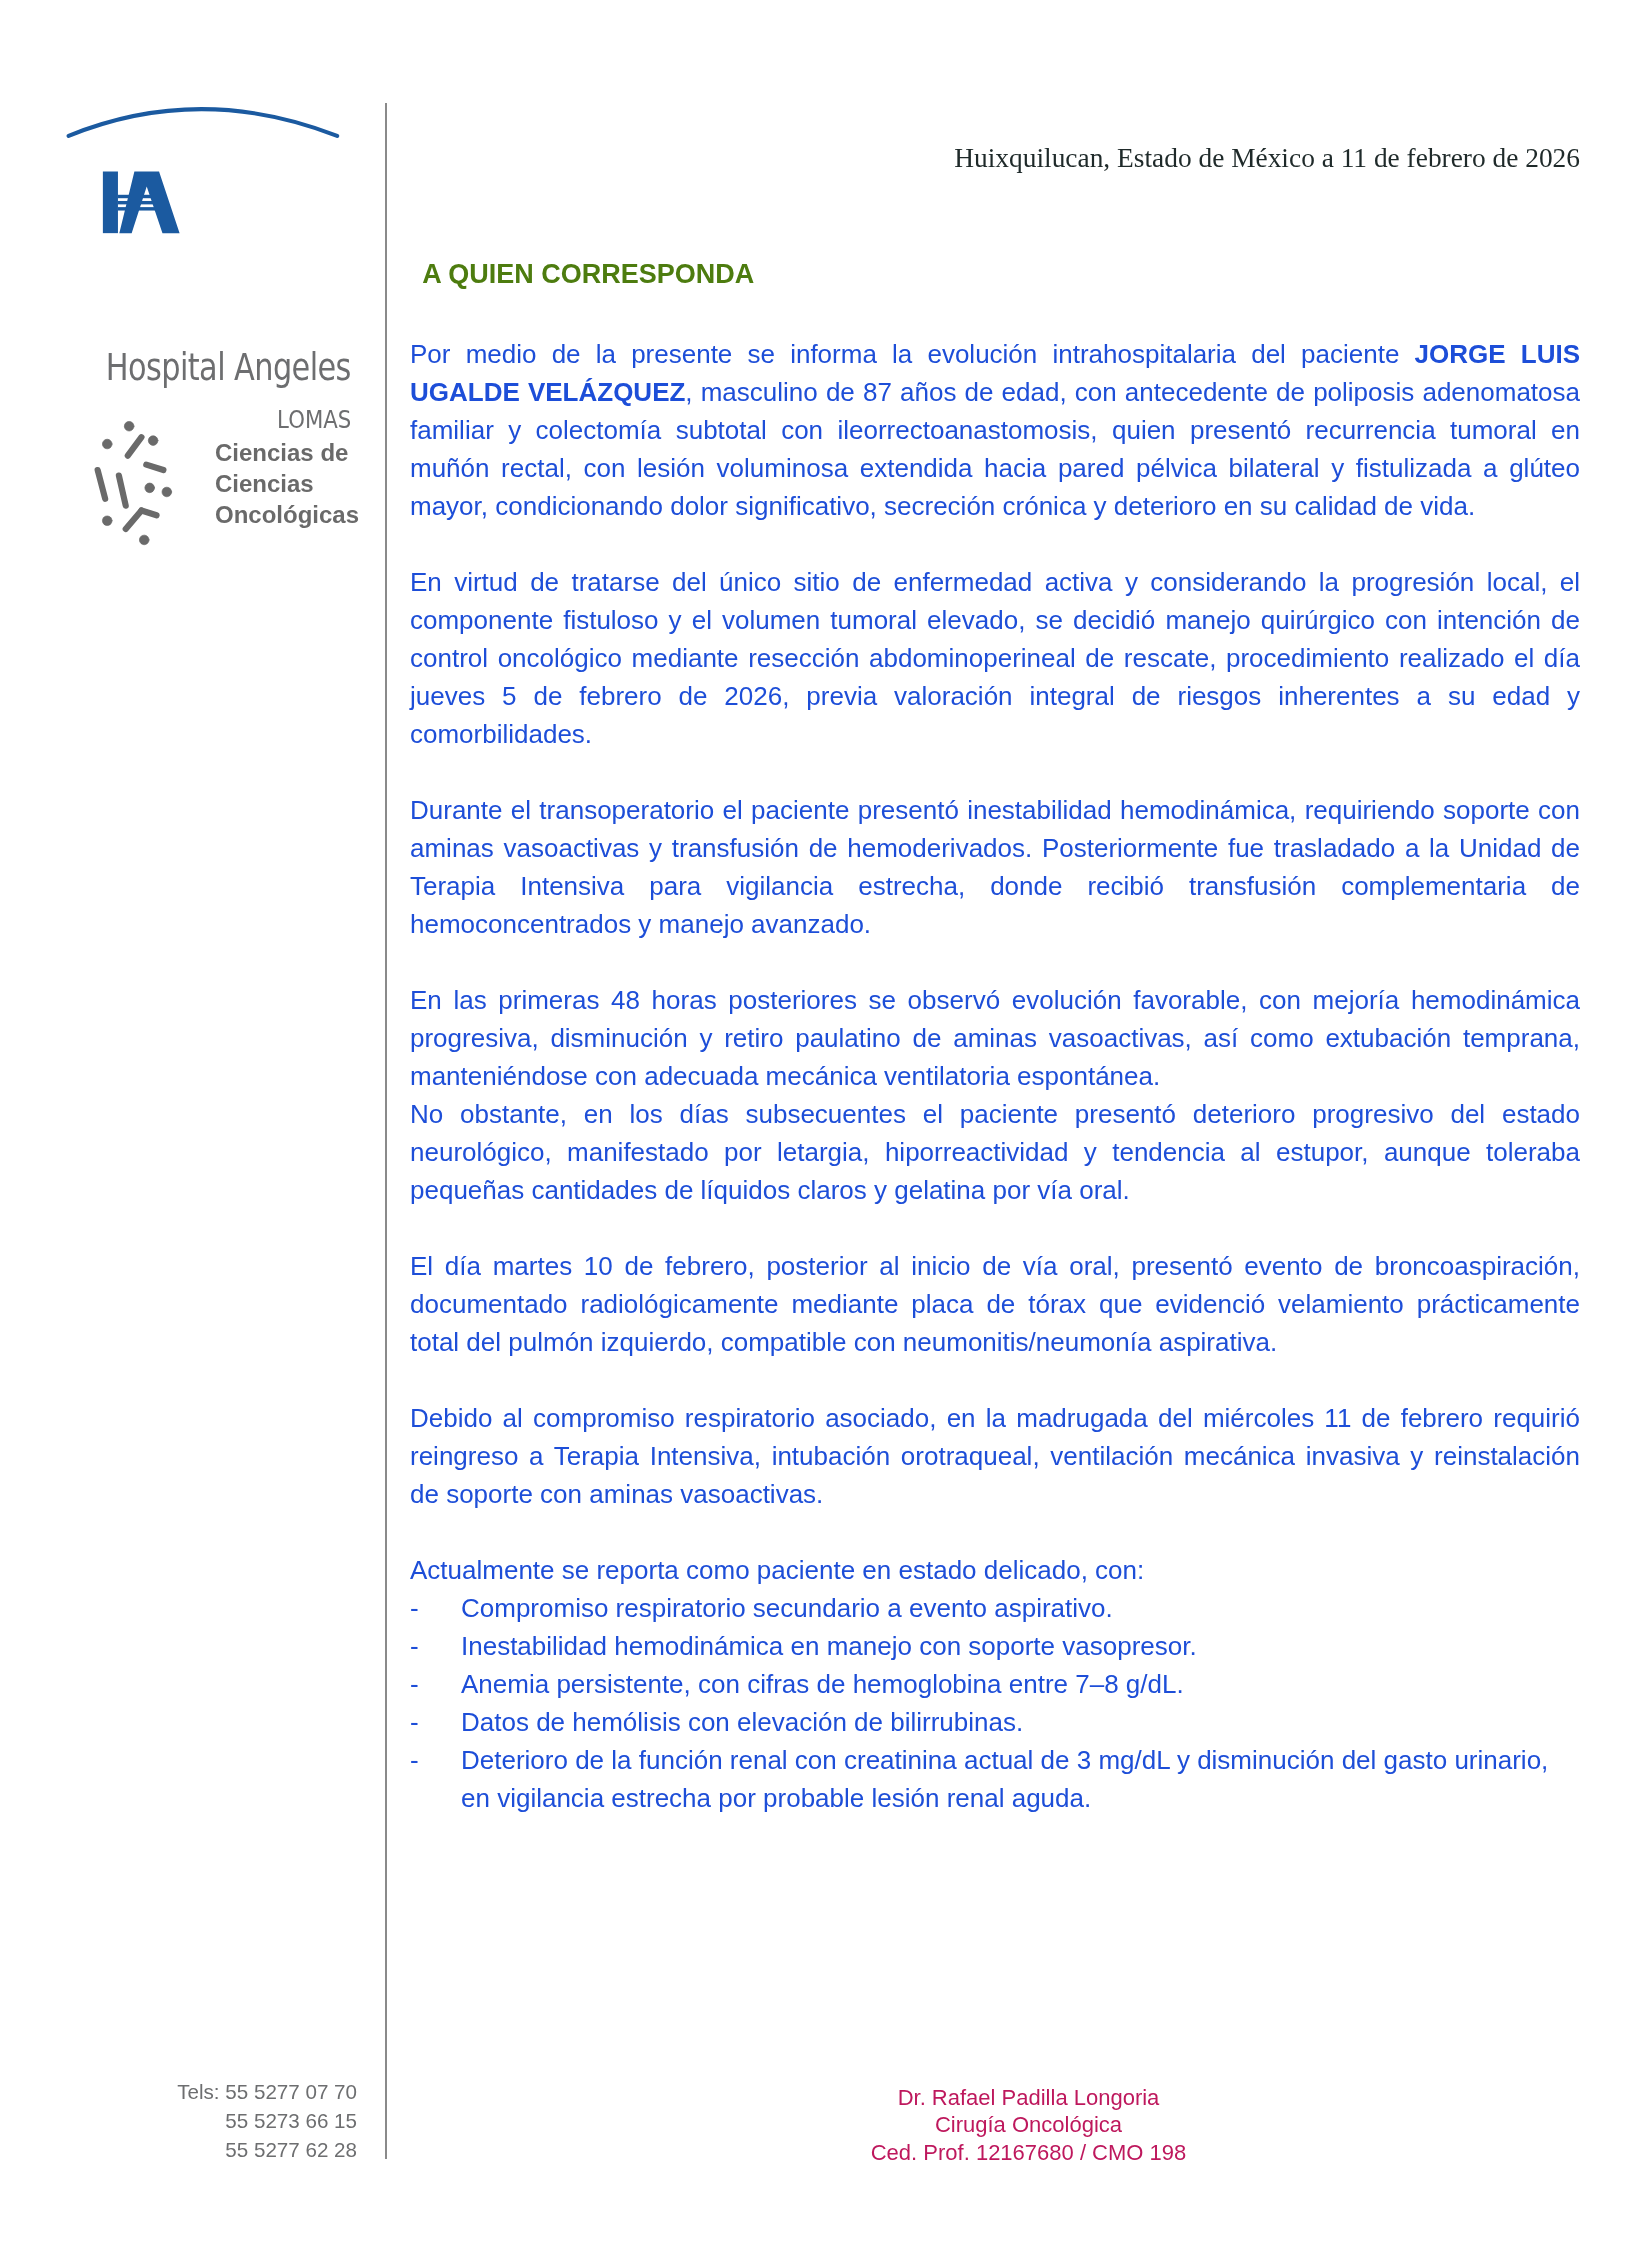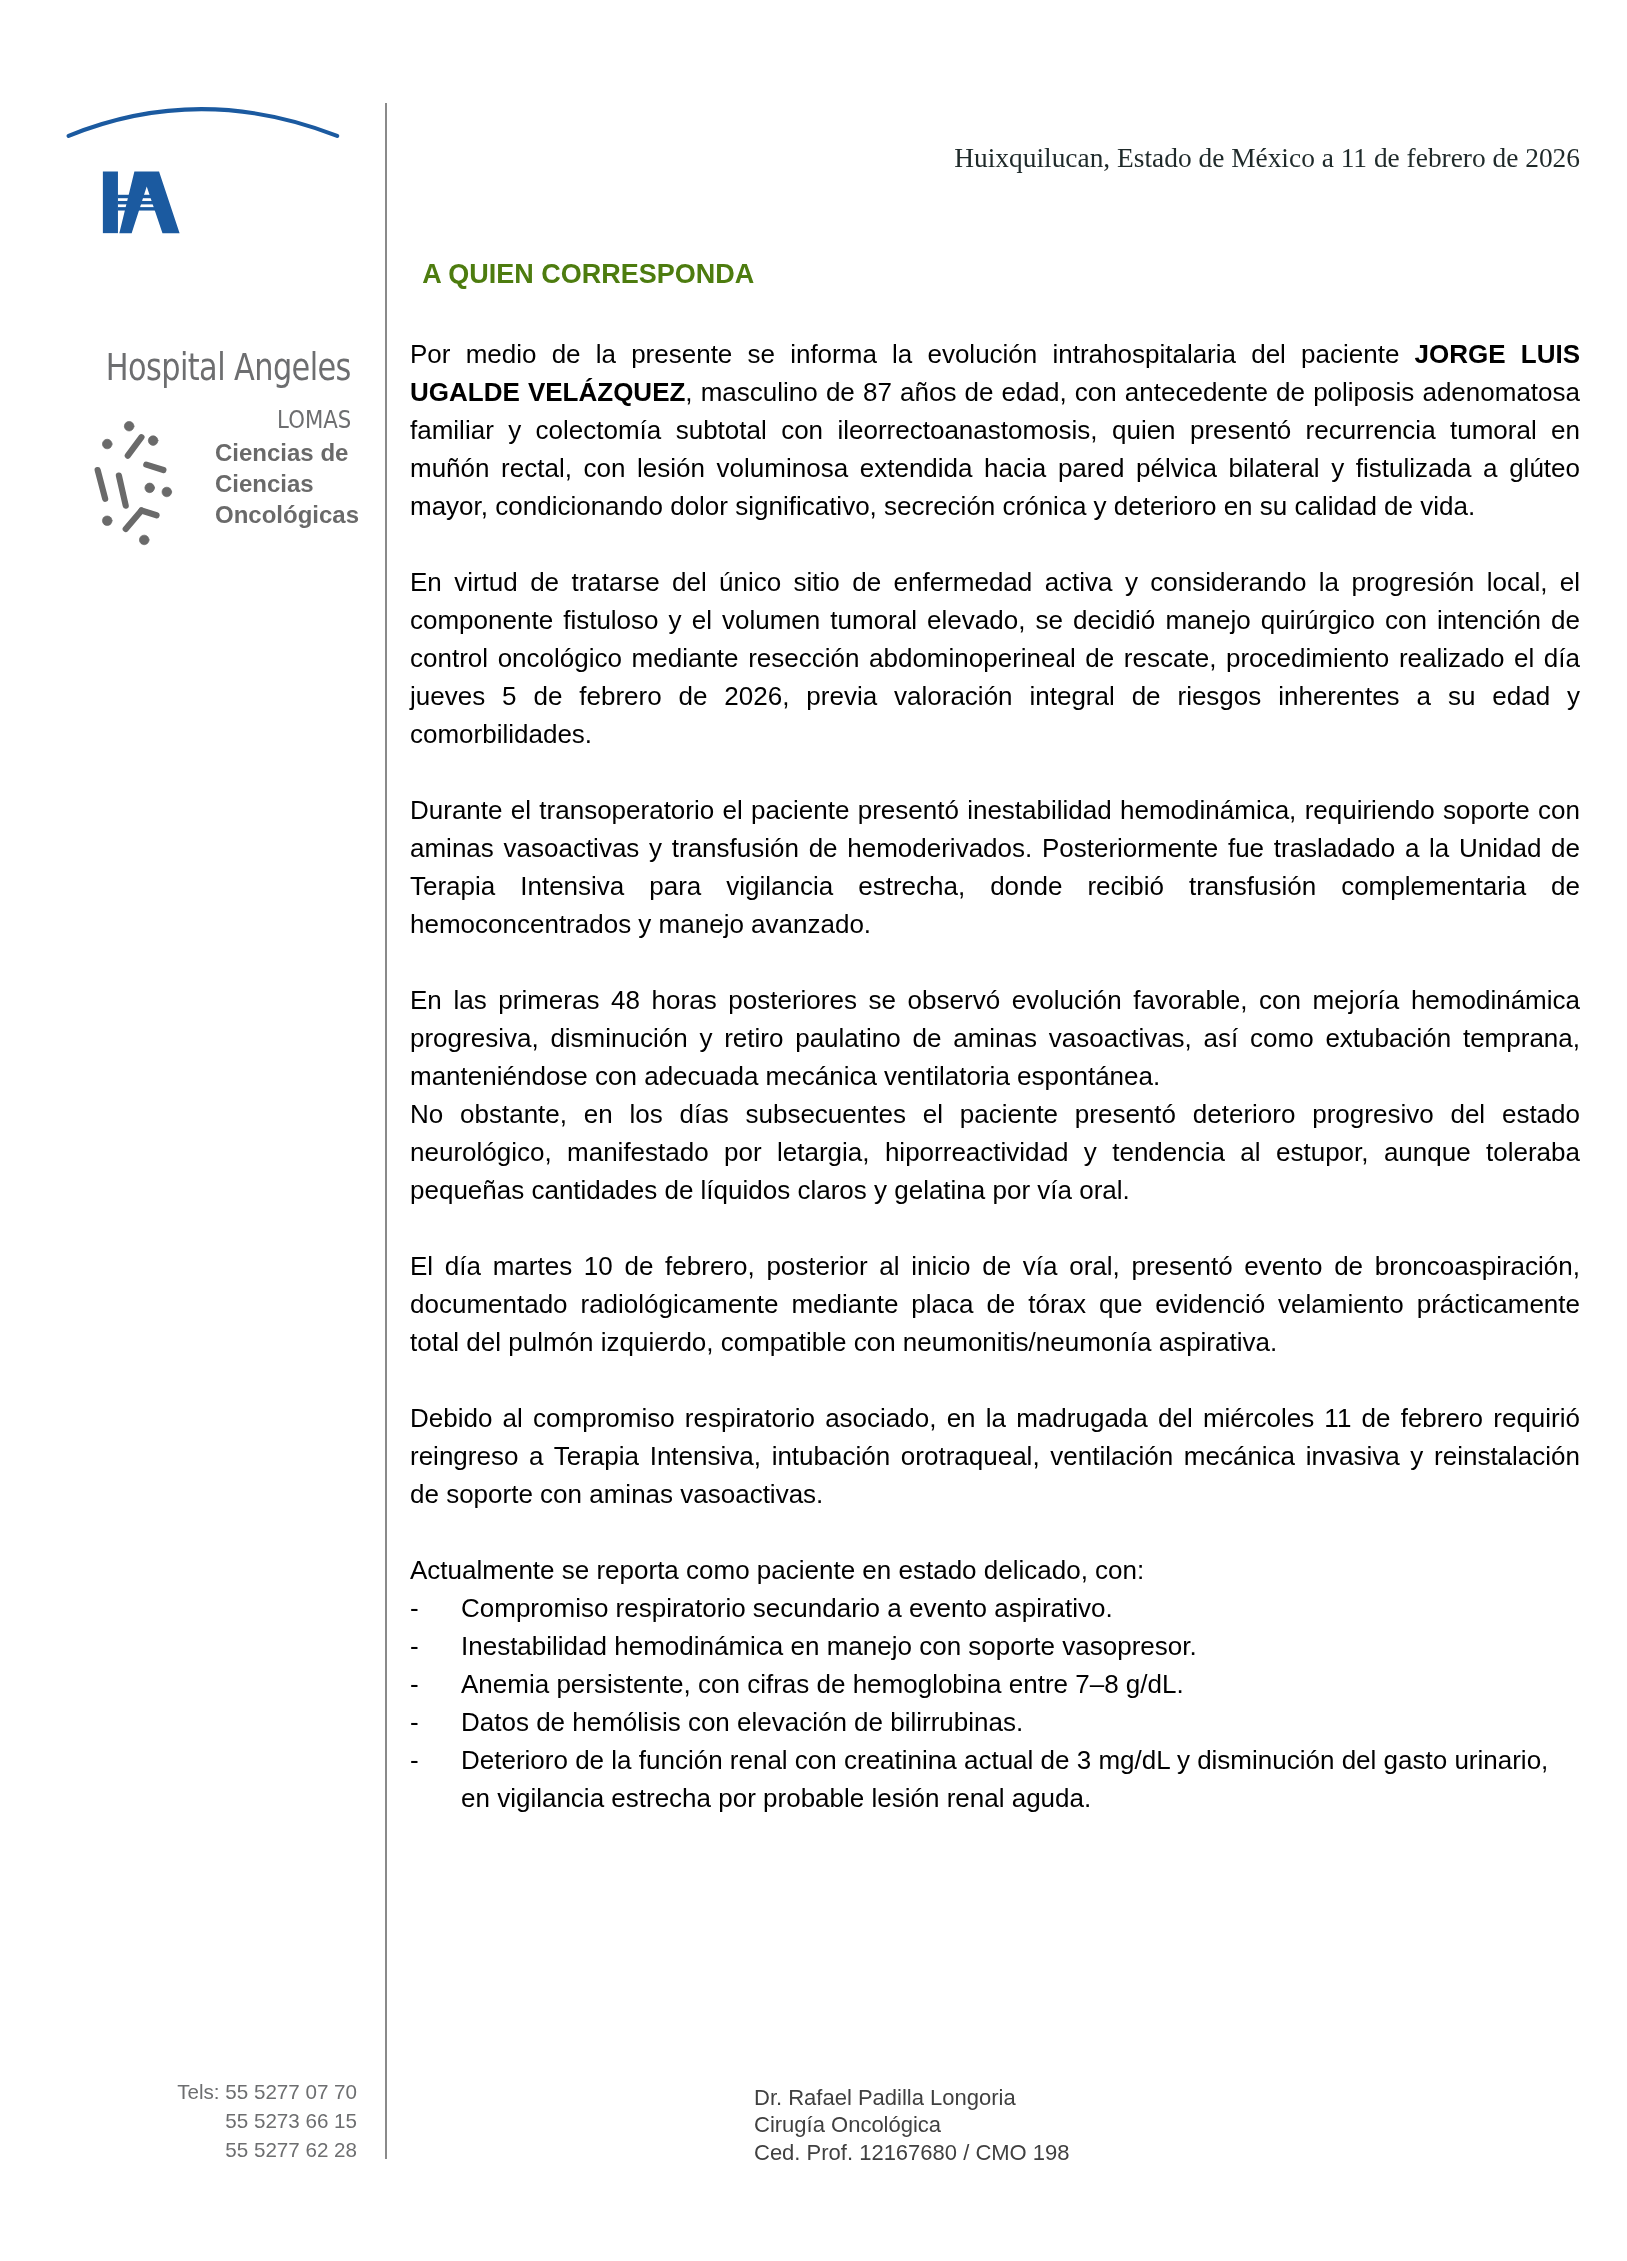--- a/index.html
+++ b/index.html
@@ -27,30 +27,30 @@
   .phones .row { white-space: nowrap; margin-left: 48px; }
 
   .divider { position: absolute; left: 385px; top: 103px; width: 2.1px; height: 2056px; background: #8a8a8a; }
 
   
   .main { position: absolute; left: 410px; top: 0; width: 1170px; }
   .date { position: absolute; right: 0; top: 143px; font-size: 27.4px; color: #1f2a2a; white-space: nowrap;
           font-family: Liberation Serif, serif; }
   .salutation { position: absolute; left: 12.3px; top: 259px; font-size: 27px; font-weight: bold; color: #4d7c0f; }
   .body-text { position: absolute; left: 0; top: 335px; width: 1170px; font-size: 26px; line-height: 38px;
-               text-align: justify; color: #000000; }
+               text-align: justify; color: #1d4ed8; }
   .body-text p { margin: 0 0 38px 0; }
   .body-text p.tight { margin-bottom: 0; }
   .body-text .bold { font-weight: bold; }
   .list { margin: 0; padding: 0; list-style: none; }
   .list li { position: relative; padding-left: 51px; text-align: left; }
   .list li .dash { position: absolute; left: 0; top: 0; }
 
-  .signature { position: absolute; left: 754px; top: 2084px; width: 549px; text-align: left;
-               font-size: 22px; line-height: 27.4px; color: #404040; }
+  .signature { position: absolute; left: 754px; top: 2084px; width: 549px; text-align: center;
+               font-size: 22px; line-height: 27.4px; color: #be185d; }
 </style>
 </head>
 <body>
 
 <div class="sidebar">
   <div class="logo-ha">
     <svg width="288" height="137" viewBox="0 0 420 200">
       <path d="M8 48 Q200 -30 400 48" stroke="#1b5aa0" stroke-width="6" fill="none" stroke-linecap="round"></path>
       <rect x="58" y="100" width="22" height="90" fill="#1b5aa0"></rect>
       <rect x="80" y="134" width="70" height="5" fill="#1b5aa0"></rect>

